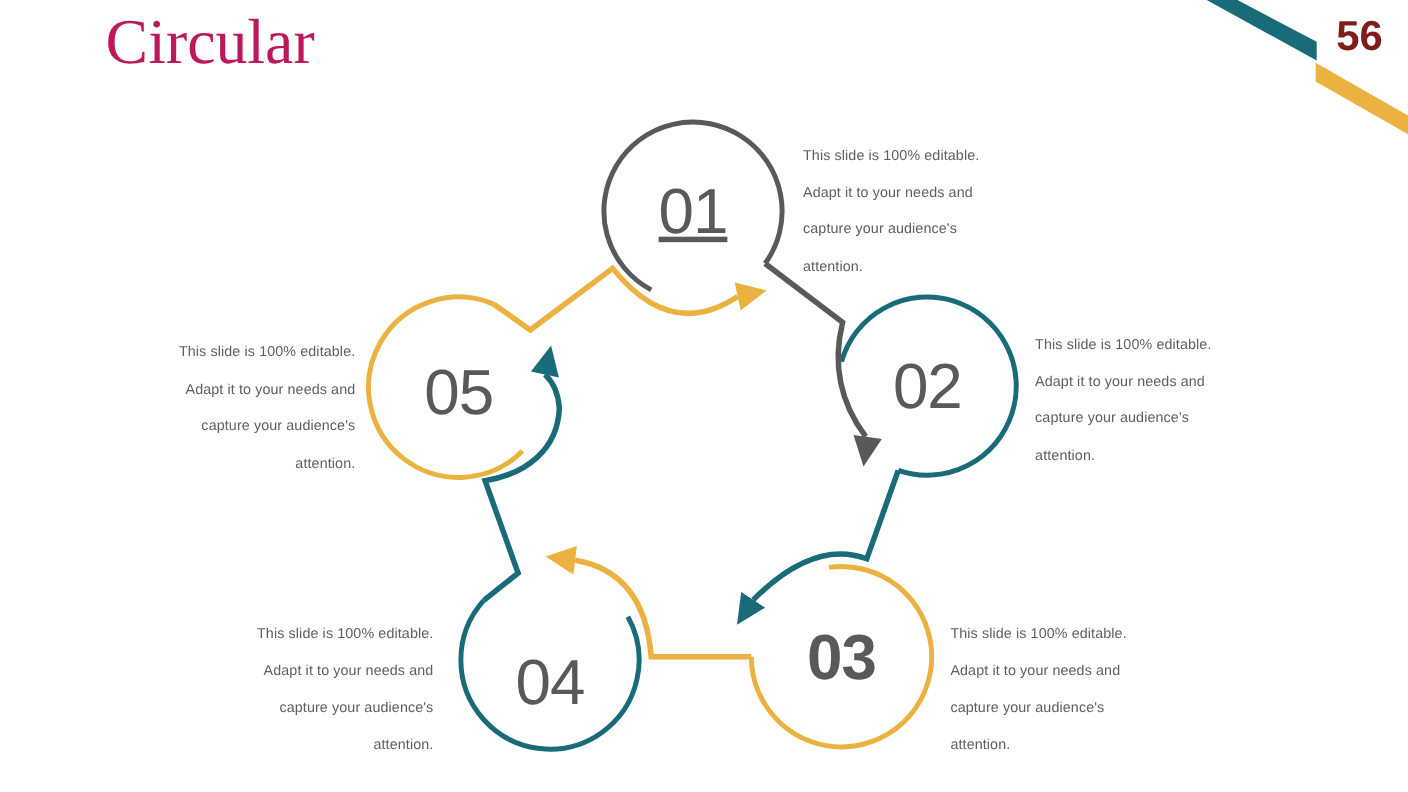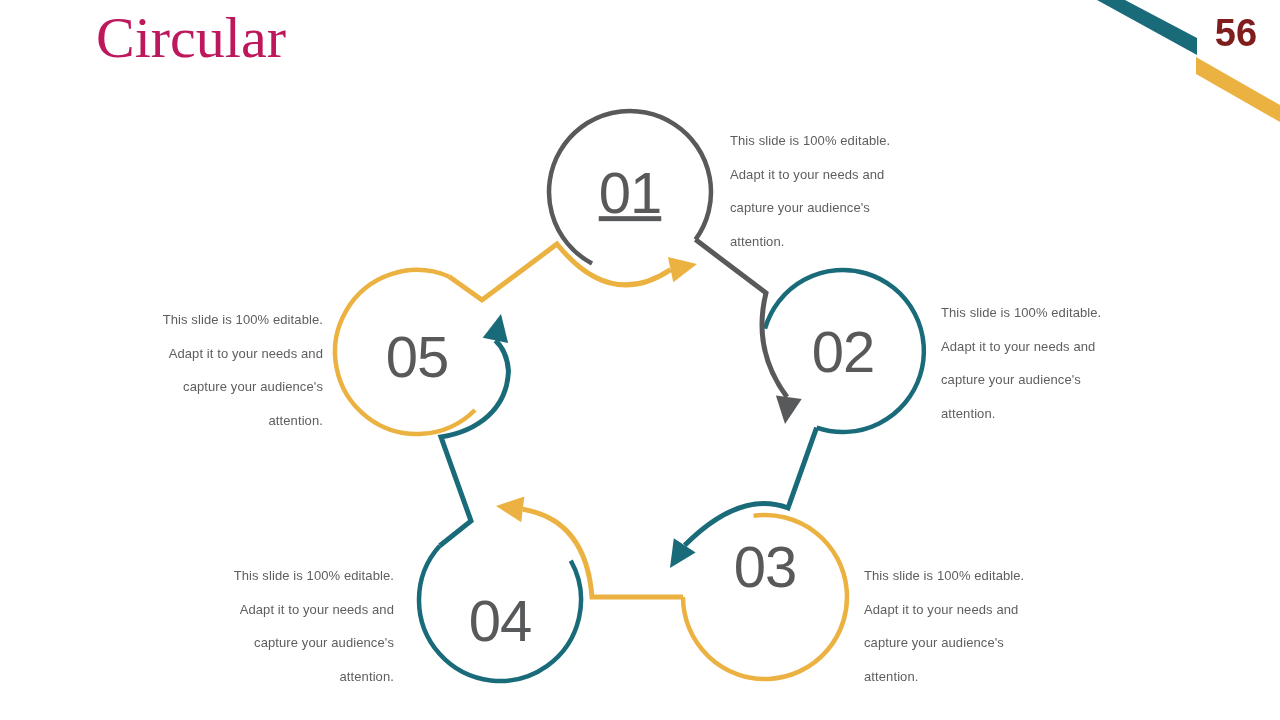--- a/index.html
+++ b/index.html
@@ -16,21 +16,21 @@
     position:absolute; left:1206px; top:12px; width:60px;
     font-size:38px; font-weight:bold; color:#7f1d1d; text-align:center;
   }
   .diagram-svg { position:absolute; left:0; top:0; width:1280px; height:720px; }
   .num {
     position:absolute; transform:translate(-50%,-52%);
     font-size:58px; letter-spacing:-1px; color:#58595b; white-space:nowrap;
   }
   .num-01 { left:630px; top:194px;text-decoration:underline; }
   .num-02 { left:843px; top:353px; }
-  .num-03 { left:765px; top:568px; }
+  .num-03 { left:765px; top:599px;font-weight:bold; }
   .num-04 { left:500px; top:602px;margin-top:20px; }
   .num-05 { left:417px; top:358px; }
   .desc {
     position:absolute; width:236px; font-size:13px; line-height:33.6px;
     color:#5e5e5e; letter-spacing:0.1px;
   }
   .desc span { display:block; }
   .desc-01 { left:730px; top:124px; text-align:left; }
   .desc-02 { left:941px; top:296px; text-align:left; }
   .desc-03 { left:864px; top:559px; text-align:left; }

